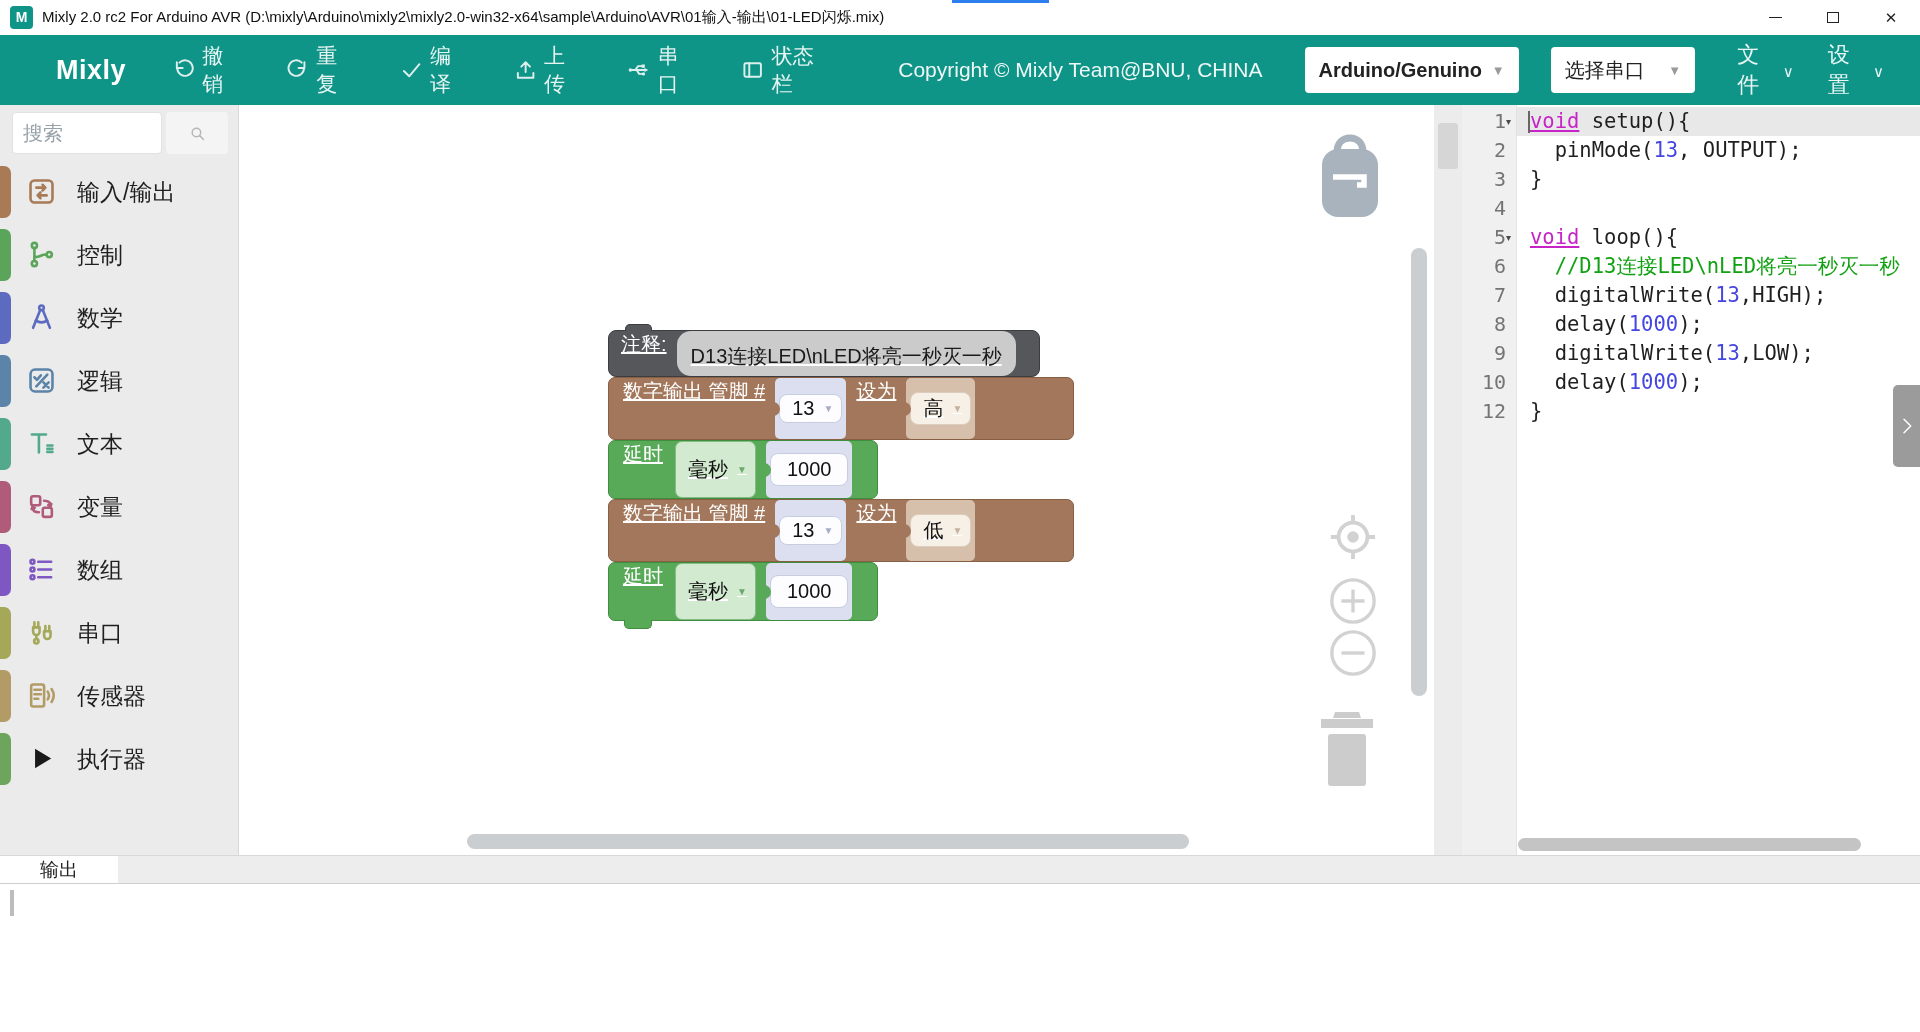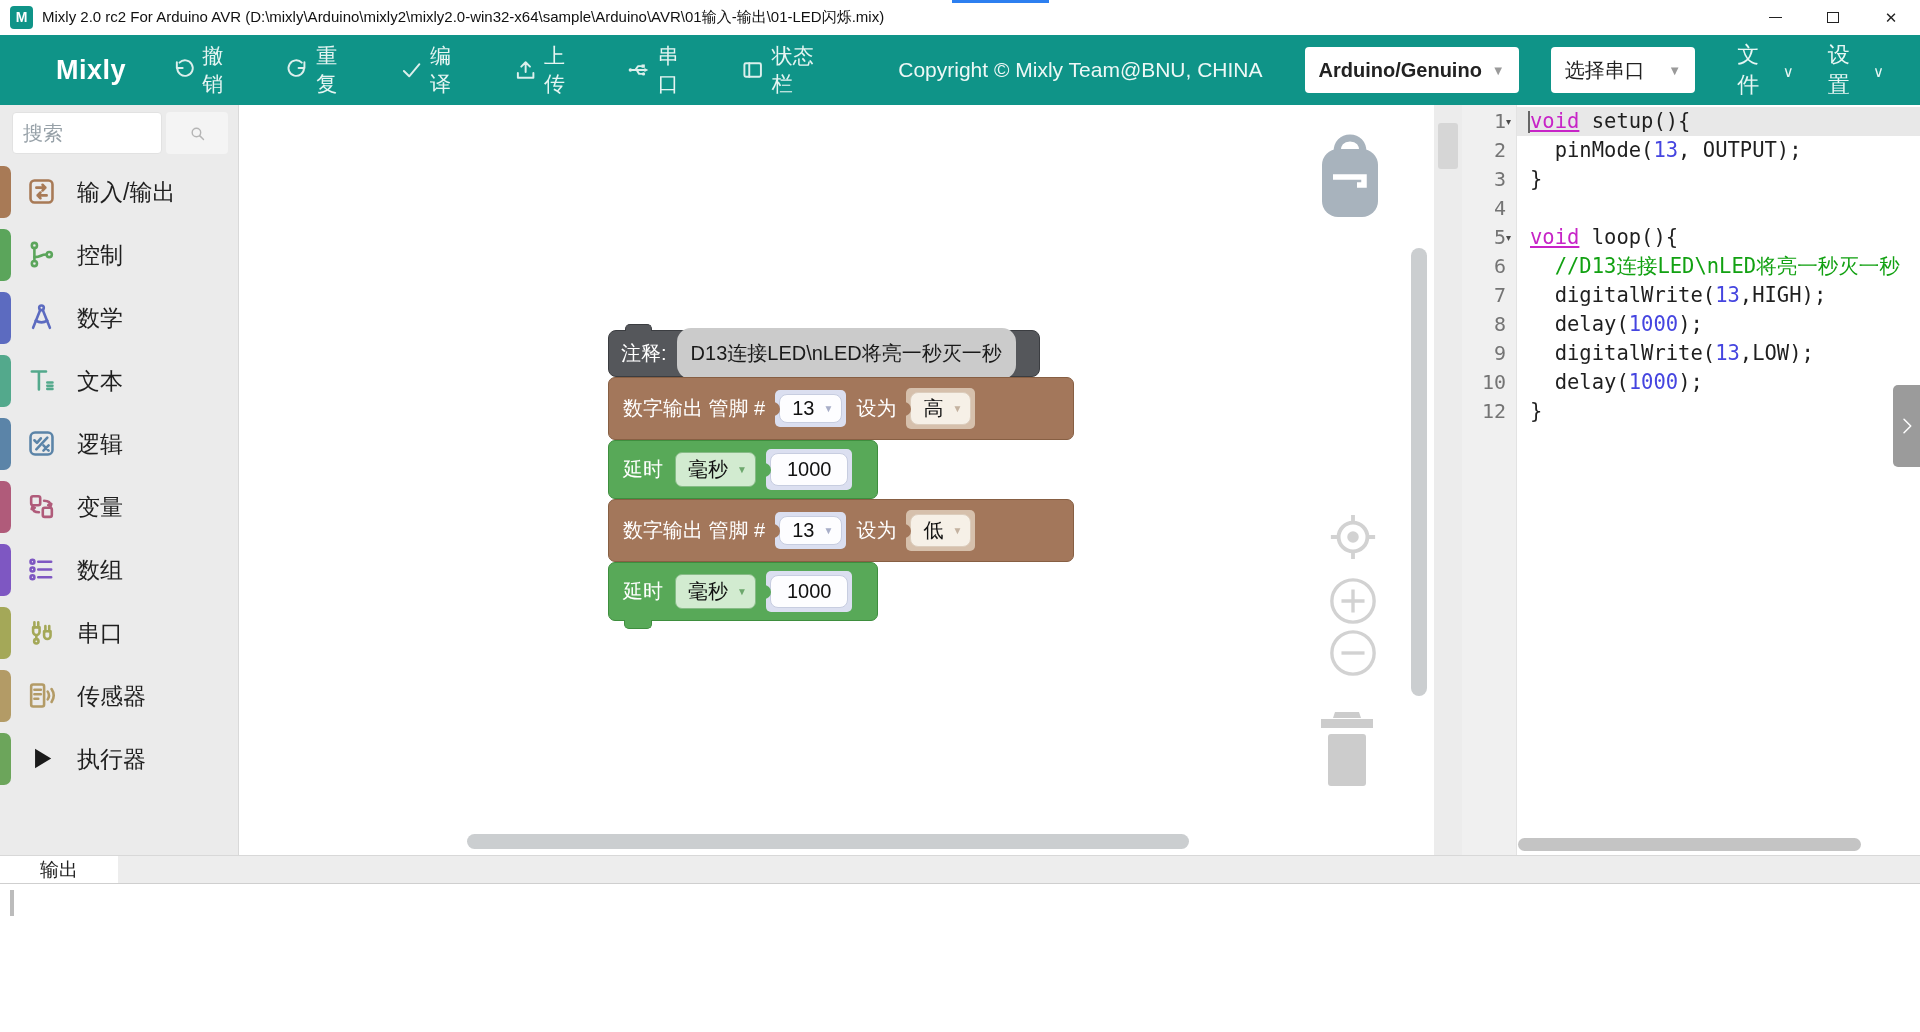--- a/index.html
+++ b/index.html
@@ -55,21 +55,21 @@
   .cat-strip { position:absolute; left:0; top:6px; width:11px; height:52px;
                border-radius:0 7px 7px 0; }
   .cat-icon { position:absolute; left:26px; top:16px; width:31px; height:31px; }
   .cat-icon .fx { font-style:italic; font-family:"Liberation Serif", serif; font-size:26px; }
   .cat-label { position:absolute; left:77px; top:17px; font-size:23px; color:#1f1f1f; }
 
   
   .canvas { position:absolute; left:240px; top:105px; width:1194px; height:750px; background:#fff; }
 
   
-  .blk { position:absolute; display:flex; align-items:center; color:#fff; font-size:20px; }
+  .blk { position:absolute; display:flex; color:#fff; font-size:20px;text-decoration:underline; }
   .blk-comment { left:608px; top:330px; width:432px; height:47px; background:#55575b;
                  border:1px solid #3b3d41; border-radius:8px; padding:0 12px; }
   .blk-comment .tab-top { position:absolute; left:16px; top:-7px; width:27px; height:7px;
                           background:#55575b; border:1px solid #3b3d41; border-bottom:none;
                           border-radius:5px 5px 0 0; }
   .comment-field { margin-left:10px; background:#cbcbcb; border-radius:14px; color:#1a1a1a;
                    padding:12px 14px; font-size:20px; white-space:nowrap; }
   .blk-brown { left:608px; width:466px; height:63px; background:#a3775b; border:1px solid #875f43;
                border-radius:7px; padding:0 14px; }
   .blk-brown1 { top:377px; } .blk-brown2 { top:499px; }
@@ -295,40 +295,40 @@
         <span class="cat-icon" style="color:#5c6bc0">
           <svg viewBox="0 0 24 24" fill="none" stroke="currentColor" stroke-width="2" stroke-linecap="round" stroke-linejoin="round">
             <circle cx="12" cy="4.5" r="1.8"></circle>
             <path d="M11 6.2L5.5 20M13 6.2L18.5 20"></path>
             <path d="M7.5 14.5a9 9 0 0 0 9 0"></path>
           </svg>
         </span>
         <span class="cat-label">数学</span>
       </div>
       <div class="cat-row">
-        <span class="cat-strip" style="background:#53a98c"></span>
-        <span class="cat-icon" style="color:#53a98c">
-          <svg viewBox="0 0 24 24" fill="none" stroke="currentColor" stroke-width="2" stroke-linecap="round" stroke-linejoin="round">
-            <path d="M4.5 5h11M10 5v14"></path>
-            <path d="M16.5 13.5h4M16.5 16h4M16.5 18.5h4"></path>
-          </svg>
-        </span>
-        <span class="cat-label">文本</span>
-      </div>
-      <div class="cat-row">
         <span class="cat-strip" style="background:#5b84a8"></span>
         <span class="cat-icon" style="color:#5b84a8">
           <svg viewBox="0 0 24 24" fill="none" stroke="currentColor" stroke-width="2" stroke-linecap="round" stroke-linejoin="round">
             <rect x="3.5" y="3.5" width="17" height="17" rx="3.5"></rect>
             <path d="M6.5 9.5l2 2 3-3.5"></path>
             <path d="M16.5 7.5L8 16.5"></path>
             <path d="M13.5 13.5l4 4M17.5 13.5l-4 4"></path>
           </svg>
         </span>
         <span class="cat-label">逻辑</span>
+      </div>
+      <div class="cat-row">
+        <span class="cat-strip" style="background:#53a98c"></span>
+        <span class="cat-icon" style="color:#53a98c">
+          <svg viewBox="0 0 24 24" fill="none" stroke="currentColor" stroke-width="2" stroke-linecap="round" stroke-linejoin="round">
+            <path d="M4.5 5h11M10 5v14"></path>
+            <path d="M16.5 13.5h4M16.5 16h4M16.5 18.5h4"></path>
+          </svg>
+        </span>
+        <span class="cat-label">文本</span>
       </div>
       <div class="cat-row">
         <span class="cat-strip" style="background:#b05b7a"></span>
         <span class="cat-icon" style="color:#b05b7a">
           <svg viewBox="0 0 24 24" fill="none" stroke="currentColor" stroke-width="2" stroke-linecap="round" stroke-linejoin="round">
             <rect x="4" y="4" width="7" height="7" rx="1.5"></rect>
             <rect x="13" y="13" width="7" height="7" rx="1.5"></rect>
             <path d="M14 7.5c3.5 0 5 1.5 5 4M19.6 10l-.6 1.9-1.8-.9"></path>
             <path d="M10 16.5c-3.5 0-5-1.5-5-4M4.4 14l.6-1.9 1.8.9"></path>
           </svg>

